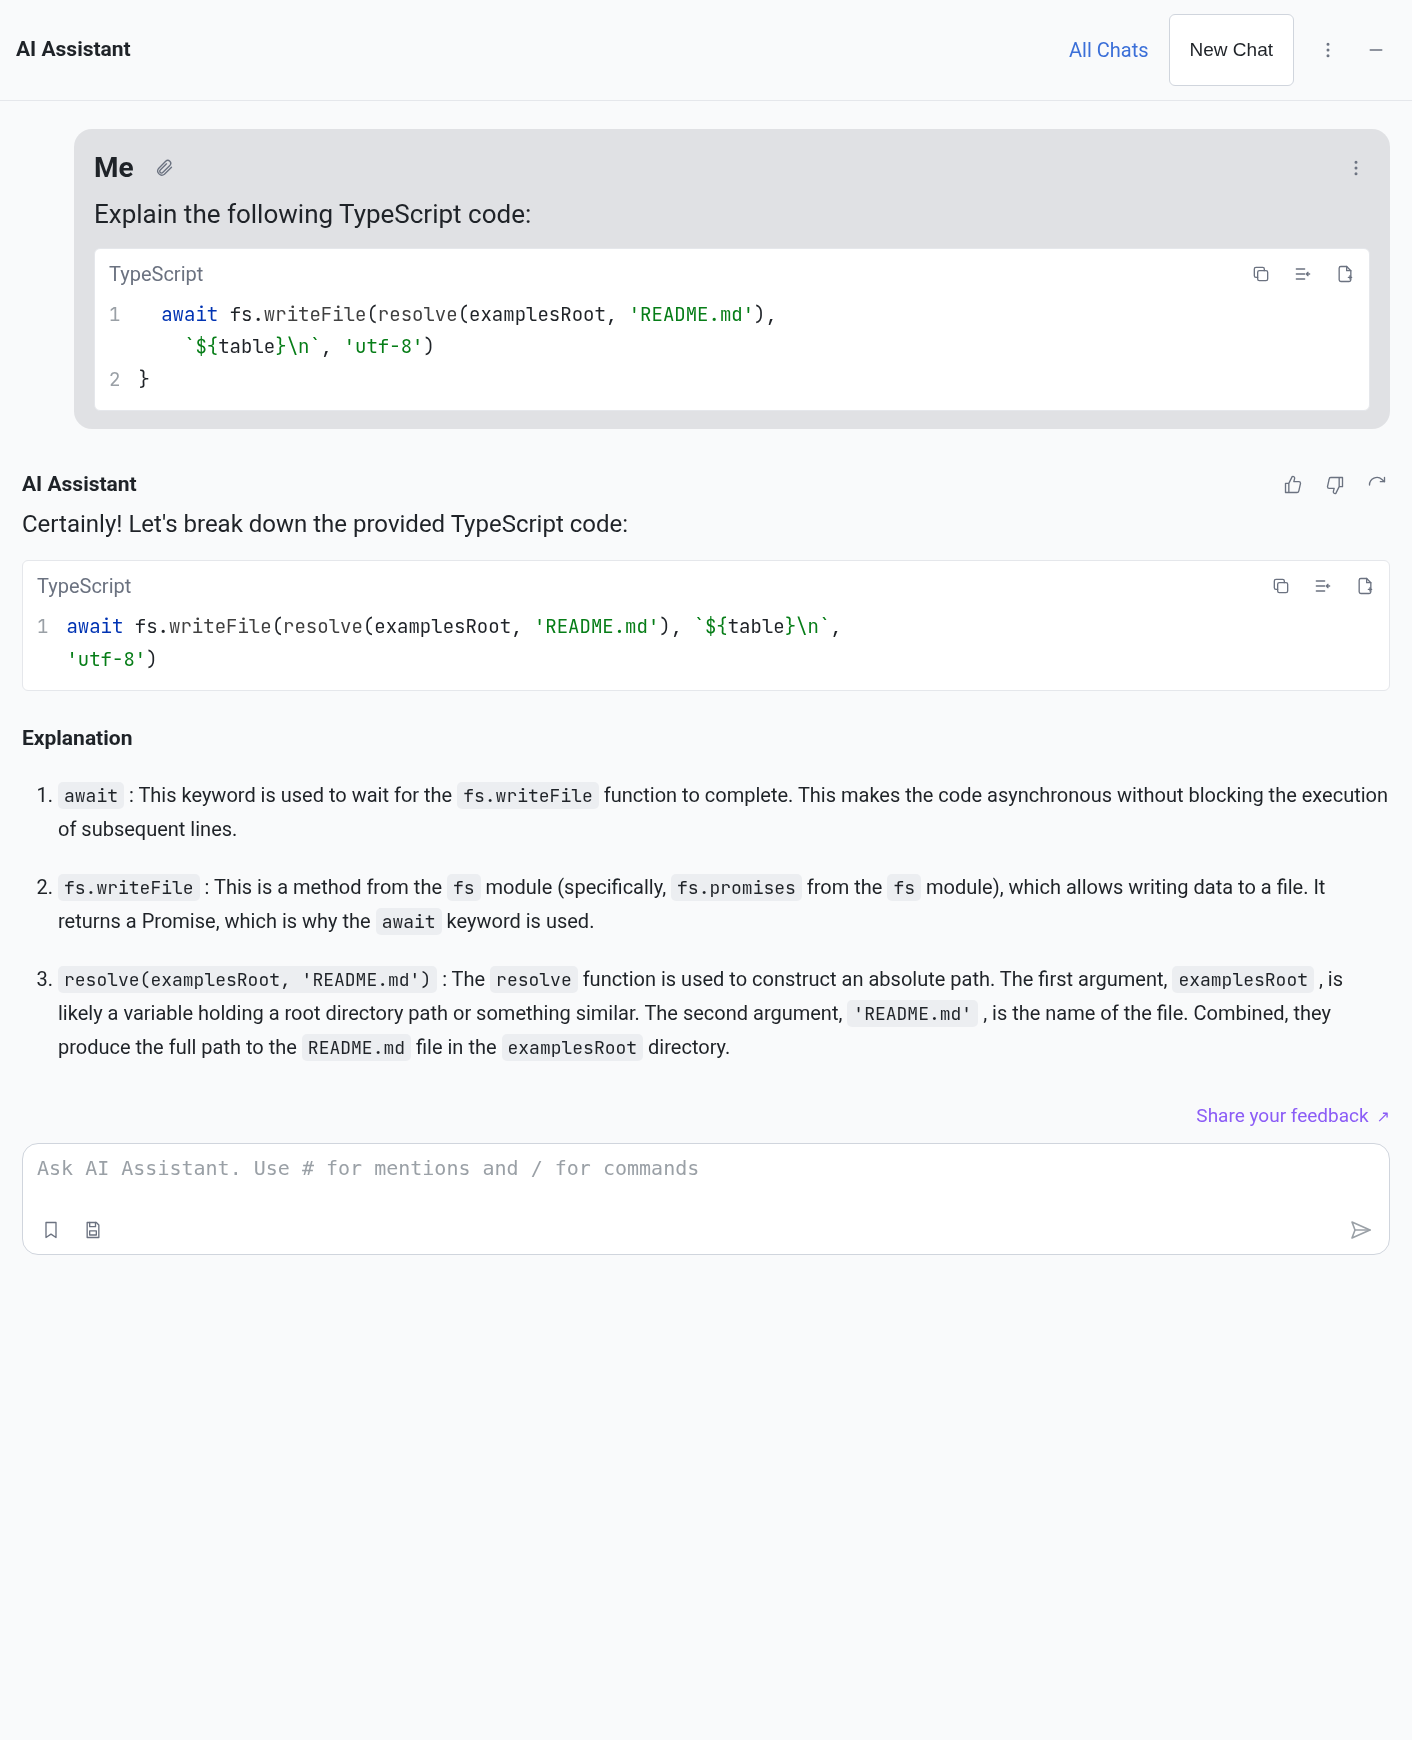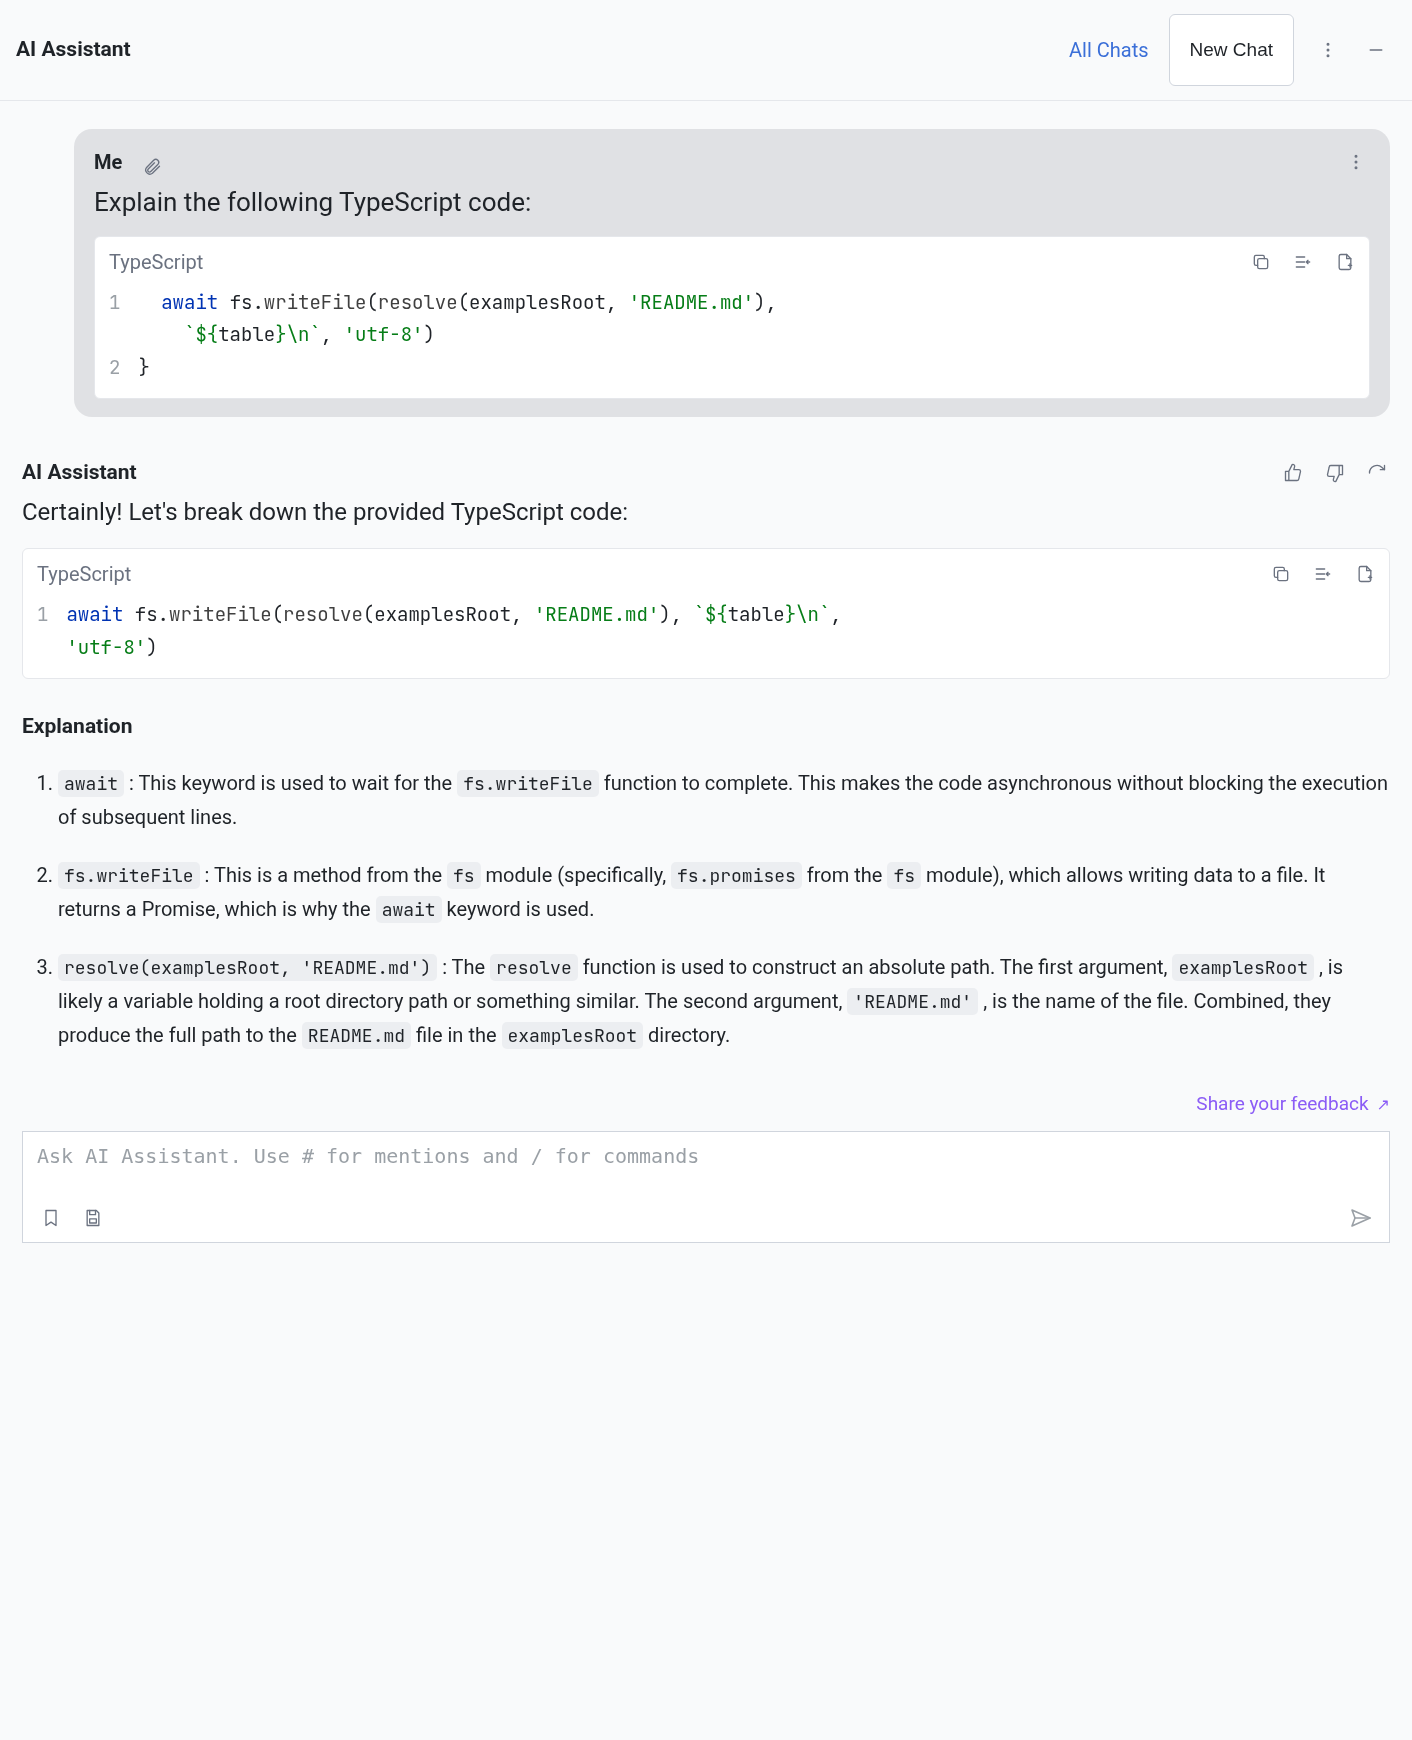--- a/index.html
+++ b/index.html
@@ -66,23 +66,23 @@
     position: relative;
   }
   .msg-user-head {
     display: flex;
     align-items: center;
     justify-content: space-between;
     margin-bottom: 6px;
   }
   .msg-user-who {
     font-weight: 700;
-    font-size: 20px;
-    display: flex;
-    align-items: flex-end;
+    font-size: 28px;
+    display: flex;
+    align-items: center;
     gap: 20px;
   }
   .attach-icon { width: 20px; height: 20px; color: #6b7280; }
   .msg-user-text {
     font-size: 26px;
     margin-bottom: 14px;
   }
 
   
   .codeblock {
@@ -172,21 +172,21 @@
     padding: 14px 0 12px 0;
   }
   .feedback-link {
     color: #8b5cf6;
     font-size: 19px;
   }
   .feedback-link .arrow { font-size: 16px; margin-left: 4px; }
 
   .composer {
     border: 1px solid #d0d5dd;
-    border-radius: 0;
+    border-radius: 16px;
     background: #fff;
     padding: 12px 14px 10px 14px;
     display: flex;
     flex-direction: column;
     min-height: 110px;
   }
   .composer-input {
     flex: 1;
     border: none;
     outline: none;

